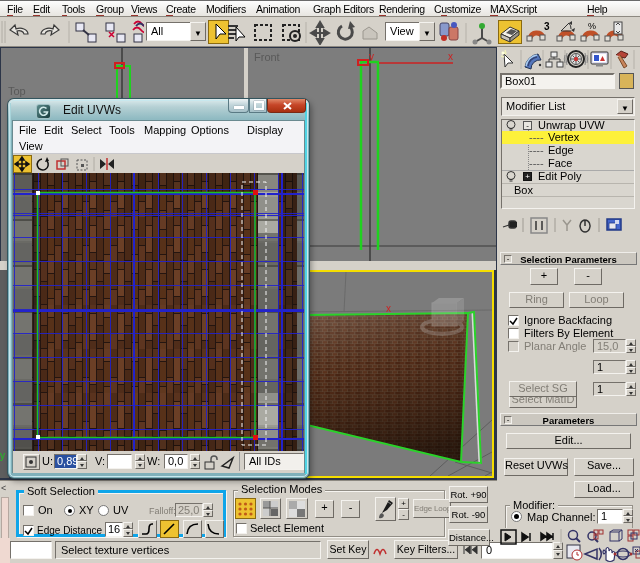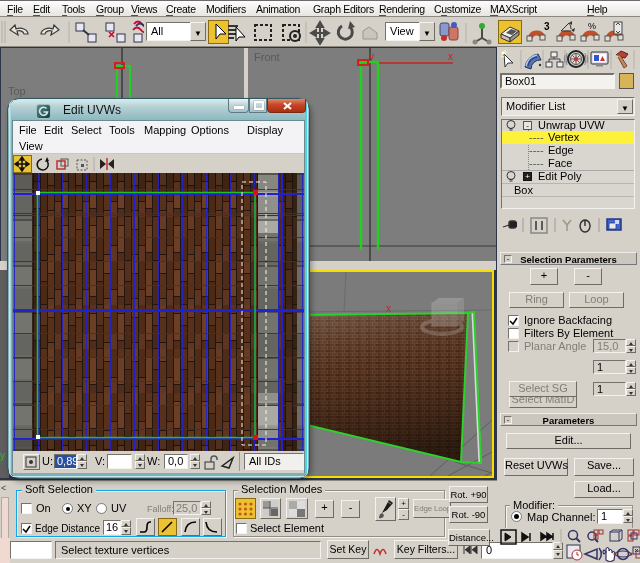--- a/index.html
+++ b/index.html
@@ -400,21 +400,21 @@
         <div class="up"></div>
         <div class="dn"></div>
       </div>
 </div>
 
 <div class="abs" style="left:0;top:480px;width:497px;height:58px;background:#d5d1c9;border-top:1px solid #8d8981;">
 
   <div class="abs" style="left:1px;top:2px;width:9px;height:12px;color:#444;font-size:9px;">&lt;</div>
   <div class="abs" style="left:1px;top:16px;width:8px;height:46px;background:#efd9d1;border:1px solid #b5a8a0;"></div>
 
-  <div class="abs" style="left:16px;top:9px;width:210px;height:47px;border:1px solid #0ea5e9;box-shadow:1px 1px 0 #f6f4f0, inset 1px 1px 0 #f6f4f0;padding-left:31px;">
+  <div class="abs" style="left:16px;top:9px;width:210px;height:47px;border:3px solid #0ea5e9;box-shadow:1px 1px 0 #f6f4f0, inset 1px 1px 0 #f6f4f0;padding-left:31px;">
     <span style="position:absolute;left:5px;top:-8px;background:#d5d1c9;padding:0 3px;">Soft Selection</span>
     <div class="sunken" style="position:absolute;left:4px;top:12px;width:11px;height:11px;background:#fff;"></div>
     <span style="position:absolute;left:19px;top:11px;">On</span>
     <div style="position:absolute;left:45px;top:12px;width:11px;height:11px;border-radius:50%;background:#fff;border:1px solid #777;">
           <div style="position:absolute;left:2.5px;top:2.5px;width:4px;height:4px;border-radius:50%;background:#000;"></div>
         </div>
     <span style="position:absolute;left:60px;top:11px;">XY</span>
     <div style="position:absolute;left:79px;top:12px;width:11px;height:11px;border-radius:50%;background:#fff;border:1px solid #777;"></div>
     <span style="position:absolute;left:94px;top:11px;">UV</span>
     <span class="gray" style="position:absolute;left:130px;top:13px;font-size:9px;">Falloff:</span>
@@ -568,21 +568,21 @@
           <circle cx="134" cy="26" r="1.5" fill="#a03030"></circle>
       <g fill="none">
             <rect x="136" y="19" width="7" height="7" stroke="#336"></rect>
             <rect x="139" y="23" width="7" height="7" stroke="#a03030"></rect>
             <path d="M138 21 l3 3 m-3 0 l3 -3" stroke="#336"></path>
           </g>
     </g>
   </svg>
 </div>
 
-<div class="abs" style="left:8px;top:99px;width:301px;height:379px;border-radius:12px;background:linear-gradient(#dcebed 0px,#b5d0d4 8px,#8fbac2 20px,#7fb0ba 40px,#7fb0ba);box-shadow:0 0 0 1px #33555e, 2px 3px 6px rgba(0,0,0,0.4);">
+<div class="abs" style="left:8px;top:99px;width:301px;height:379px;border-radius:6px;background:linear-gradient(#dcebed 0px,#b5d0d4 8px,#8fbac2 20px,#7fb0ba 40px,#7fb0ba);box-shadow:0 0 0 1px #33555e, 2px 3px 6px rgba(0,0,0,0.4);">
   <div class="abs" style="left:1px;top:1px;right:1px;bottom:1px;border-radius:5px;border:1px solid #c8e8ee;"></div>
   <div class="abs" style="right:2px;top:4px;width:2px;bottom:4px;background:#4fd4e4;"></div>
   <div class="abs" style="left:2px;top:4px;width:1px;bottom:4px;background:#a8d4da;"></div>
 
   <div class="abs" style="left:28px;top:5px;width:15px;height:15px;background:linear-gradient(135deg,#5a8a8a,#163a3c);border:1px solid #9fc0c4;border-radius:3px;"></div>
   <svg class="abs" style="left:28px;top:5px;" width="15" height="15">
         <path d="M10.5 4.5 a4 4 0 1 0 1 3.5 l-4 0" stroke="#cfe8e8" stroke-width="1.6" fill="none"></path>
       </svg>
   <span class="abs" style="left:55px;top:4px;font-size:12px;color:#111;">Edit UVWs</span>
 

